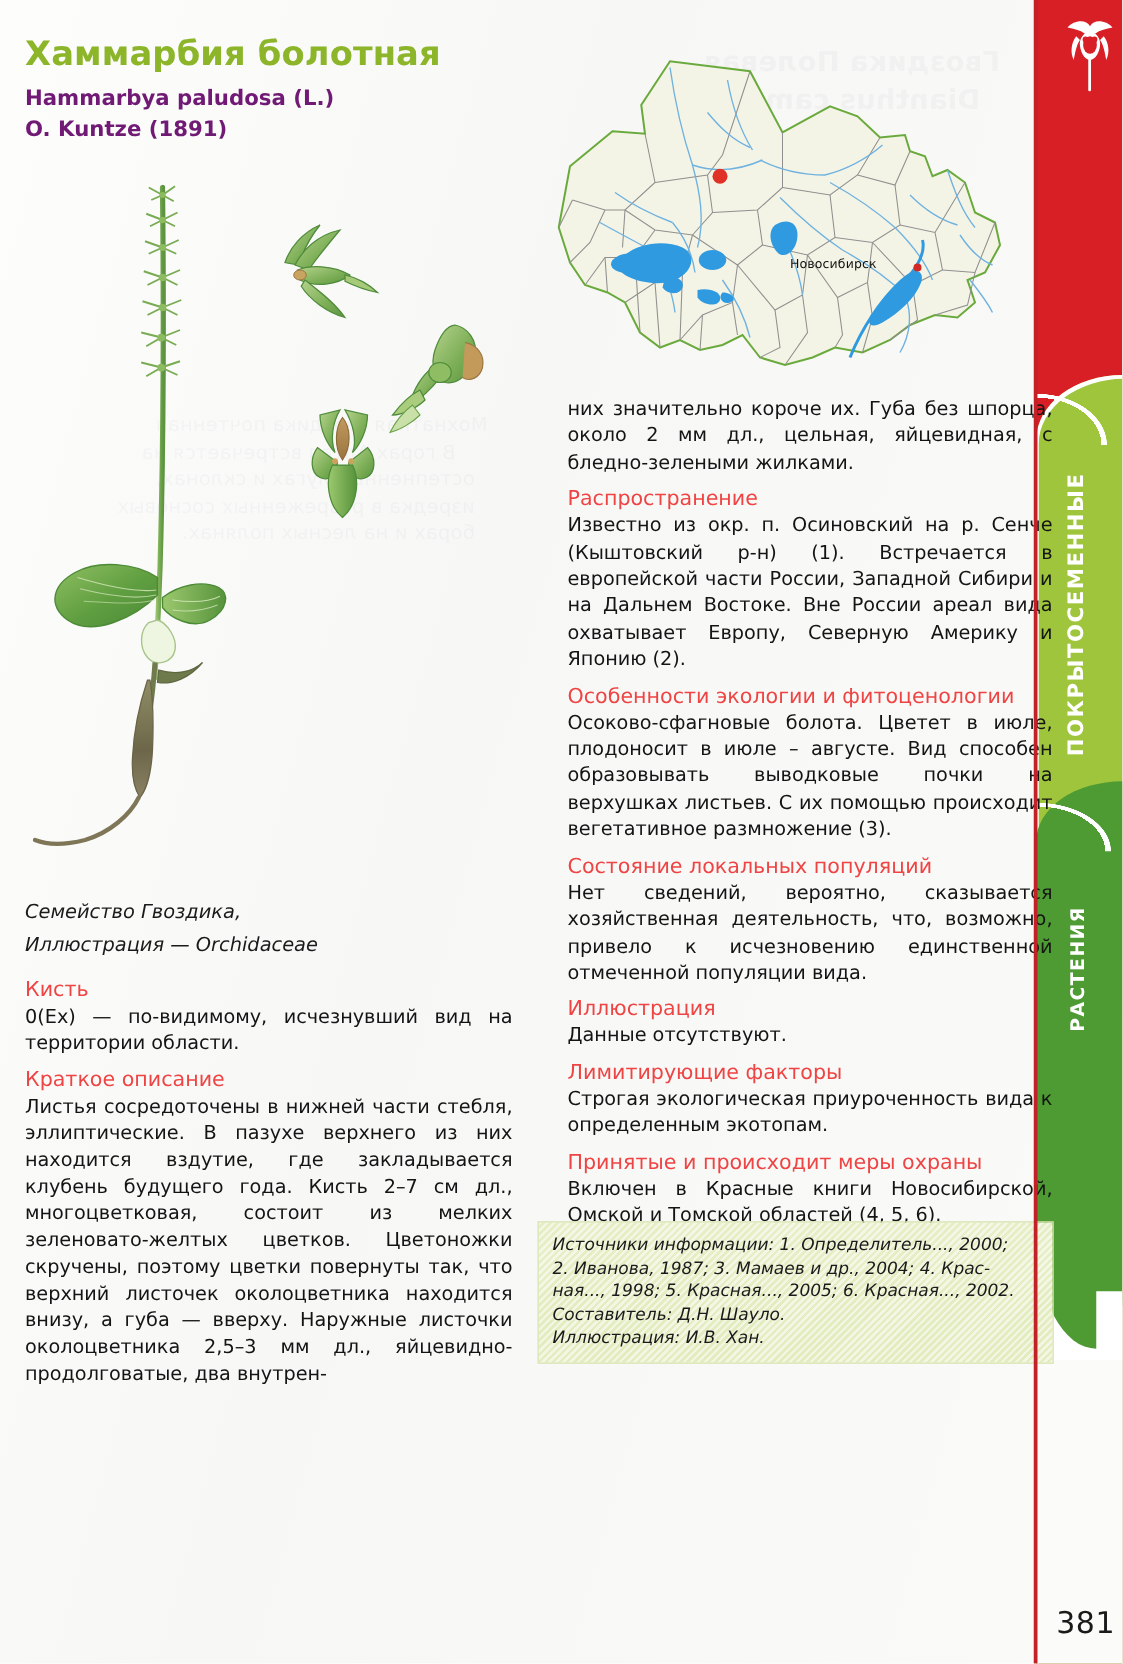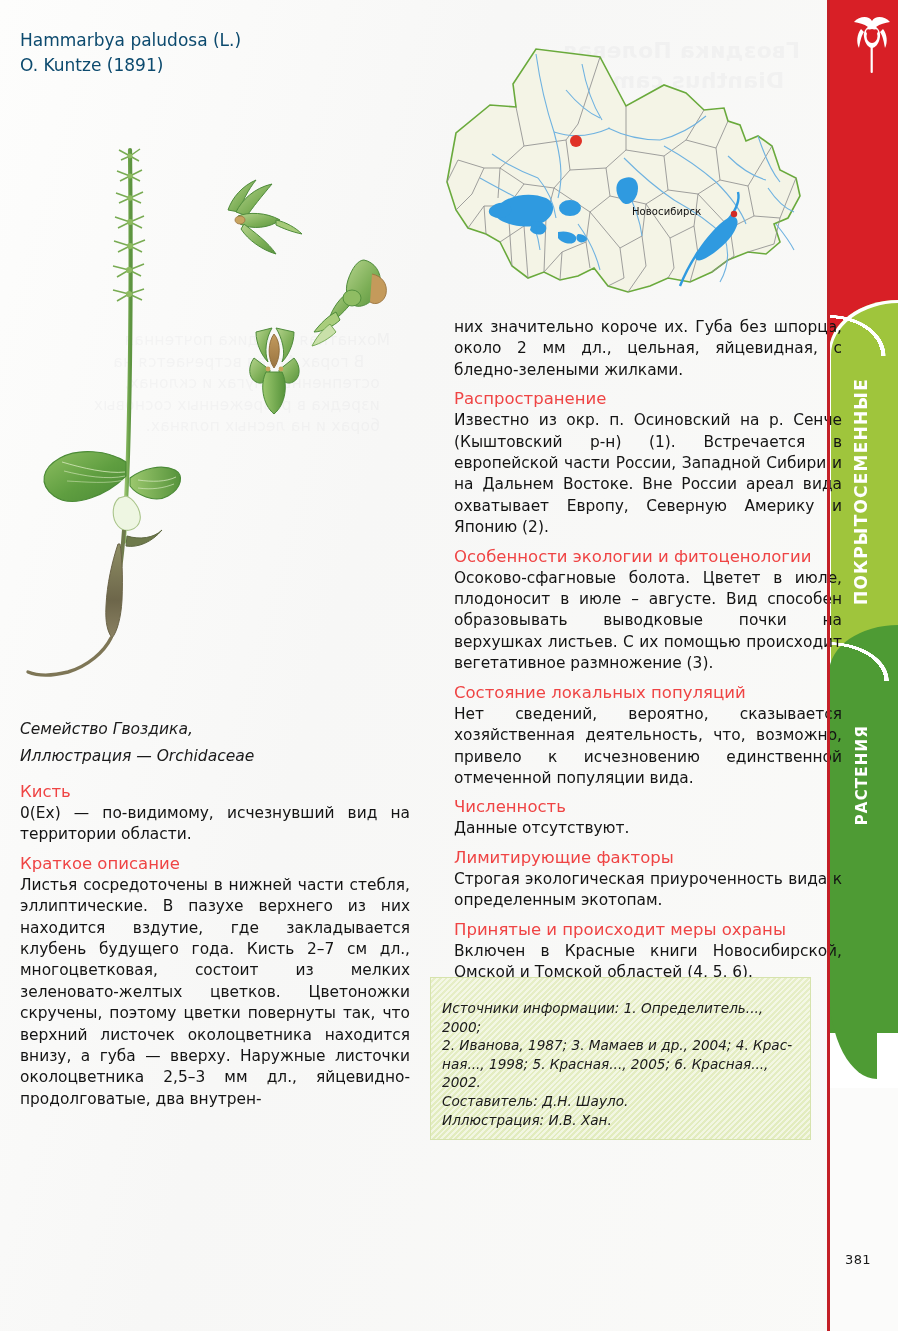--- a/index.html
+++ b/index.html
@@ -136,23 +136,23 @@
   }
   .title-ru {
     color: #8cb52a;
     font-size: 27px;
     font-weight: bold;
     line-height: 32px;
     letter-spacing: .1px;
     margin: 0 0 7px 0;
   }
   .title-lat {
-    color: #0c4a6e;
+    color: #701a75;
     font-size: 17px;
-    font-weight: normal;
+    font-weight: bold;
     line-height: 25px;
     margin: 0;
   }
 
   .figure {
     position: absolute;
     left: 12px; top: 132px;
     width: 400px; height: 570px;
   }
 
@@ -206,39 +206,39 @@
     left: 632px; top: 206px;
     font-size: 10px;
     color: #111;
     letter-spacing: .1px;
   }
 
   
   .sources {
     position: absolute;
     left: 430px; top: 977px;
-    width: 381px;
-    padding: 21px 10px 10px 11px;
+    width: 413px;
+    padding: 9px 10px 10px 11px;
     box-sizing: border-box;
     background:
       repeating-linear-gradient(135deg, rgba(255,255,255,0.55) 0 2px, rgba(255,255,255,0) 2px 4px),
       linear-gradient(180deg, #e6eec6 0%, #e2ecbe 100%);
     border: 1px solid #d6e3ad;
     font-style: italic;
     font-size: 13.6px;
     line-height: 18.6px;
     color: #1a1a1a;
   }
   .sources p { margin: 0; }
 
   
   .page-num {
     position: absolute;
-    left: 845px; top: 1252px;
-    font-size: 13px;
+    left: 845px; top: 1284px;
+    font-size: 24px;
     color: #1a1a1a;
     letter-spacing: .4px;
     z-index: 8;
   }
 </style>
 </head>
 <body>
 
 <div id="page">
 
@@ -271,20 +271,21 @@
       <ellipse cx="23" cy="24" rx="5.5" ry="7"></ellipse>
       <circle cx="19.4" cy="19.5" r="2.3"></circle>
       <circle cx="26.6" cy="19.5" r="2.3"></circle>
     </g>
   </svg>
 
   <span class="side-label angio">ПОКРЫТОСЕМЕННЫЕ</span>
   <span class="side-label plants">РАСТЕНИЯ</span>
 
   <div class="col-left">
+    <h1 class="title-ru">Хаммарбия болотная</h1>
     <div class="title-lat">Hammarbya paludosa (L.)</div>
     <div class="title-lat">O. Kuntze (1891)</div>
   </div>
 
   <svg class="figure" viewBox="0 0 400 570">
     <defs>
       <linearGradient id="leafg" x1="0" y1="0" x2="1" y2="1">
         <stop offset="0%" stop-color="#8fbf62"></stop>
         <stop offset="55%" stop-color="#5f9e40"></stop>
         <stop offset="100%" stop-color="#4b8a36"></stop>
@@ -500,21 +501,21 @@
 
     <h3 class="sec">Распространение</h3>
     <p class="sec-body">Известно из окр. п. Осиновский на р. Сенче (Кыштовский р-н) (1). Встречается в европейской части России, Западной Сибири и на Дальнем Востоке. Вне России ареал вида охватывает Европу, Северную Америку и Японию (2).</p>
 
     <h3 class="sec">Особенности экологии и фитоценологии</h3>
     <p class="sec-body">Осоково-сфагновые болота. Цветет в июле, плодоносит в июле – августе. Вид способен образовывать выводковые почки на верхушках листьев. С их помощью происходит вегетативное размножение (3).</p>
 
     <h3 class="sec">Состояние локальных популяций</h3>
     <p class="sec-body">Нет сведений, вероятно, сказывается хозяйственная деятельность, что, возможно, привело к исчезновению единственной отмеченной популяции вида.</p>
 
-    <h3 class="sec">Численность</h3>
+    <h3 class="sec">Иллюстрация</h3>
     <p class="sec-body">Данные отсутствуют.</p>
 
     <h3 class="sec">Лимитирующие факторы</h3>
     <p class="sec-body">Строгая экологическая приуроченность вида к определенным экотопам.</p>
 
     <h3 class="sec">Принятые и происходит меры охраны</h3>
     <p class="sec-body">Включен в Красные книги Новосибирской, Омской и Томской областей (4, 5, 6).</p>
 
     <h3 class="sec">Возможности культивирования</h3>
     <p class="sec-body">В культуре не известен.</p>

